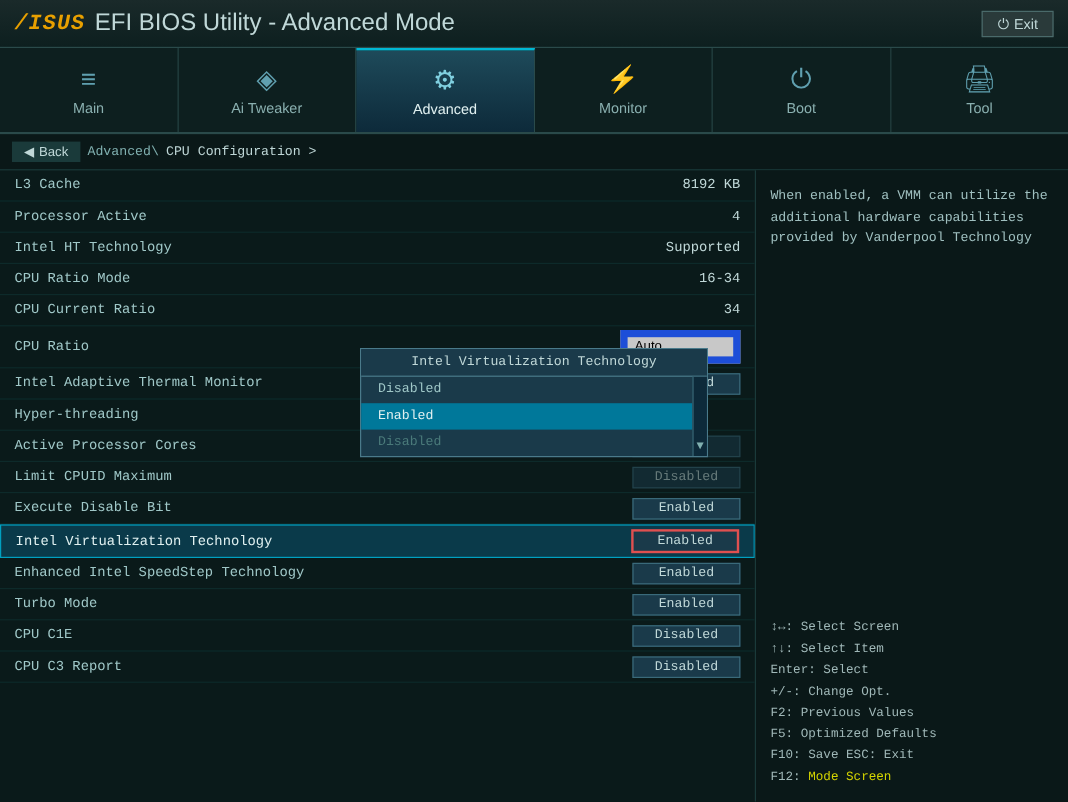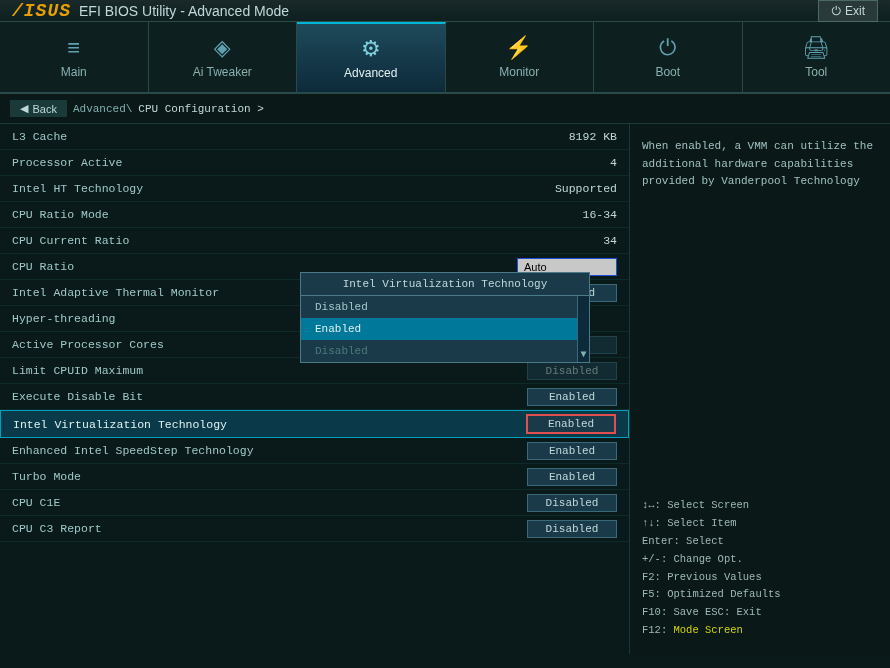--- a/index.html
+++ b/index.html
@@ -8,37 +8,37 @@
       height: 668px;
       background: #0a1a1a;
       font-family: 'Courier New', Courier, monospace;
       overflow: hidden;
       color: #c0d8d8;
     }
 
     
     #header {
       background: linear-gradient(180deg, #1a2a2a 0%, #0d1f1f 100%);
-      height: 22px;
+      height: 40px;
       display: flex;
       align-items: center;
       padding: 0 12px;
       border-bottom: 1px solid #2a4a4a;
     }
     #header-logo {
       color: #e8a000;
       font-size: 18px;
       font-weight: bold;
       font-style: italic;
       letter-spacing: 1px;
       margin-right: 8px;
     }
     #header-title {
       color: #c0d8d8;
-      font-size: 14px;
+      font-size: 20px;
       font-family: Arial, sans-serif;
     }
     #exit-button {
       margin-left: auto;
       background: #2a3a3a;
       border: 1px solid #4a6a6a;
       color: #c0d8d8;
       padding: 3px 12px;
       font-size: 12px;
       cursor: pointer;
@@ -157,21 +157,21 @@
       cursor: pointer;
       font-family: 'Courier New', monospace;
       min-width: 90px;
       text-align: center;
     }
     .setting-btn.highlighted-btn {
       border: 2px solid #e05050;
     }
     .setting-input {
       background: #c8c8c8;
-      border: 1px solid #1d4ed8;
+      border: 6px solid #1d4ed8;
       color: #000;
       font-size: 11px;
       padding: 2px 6px;
       width: 100px;
     }
 
     
     #dropdown-popup {
       position: absolute;
       top: 148px;

